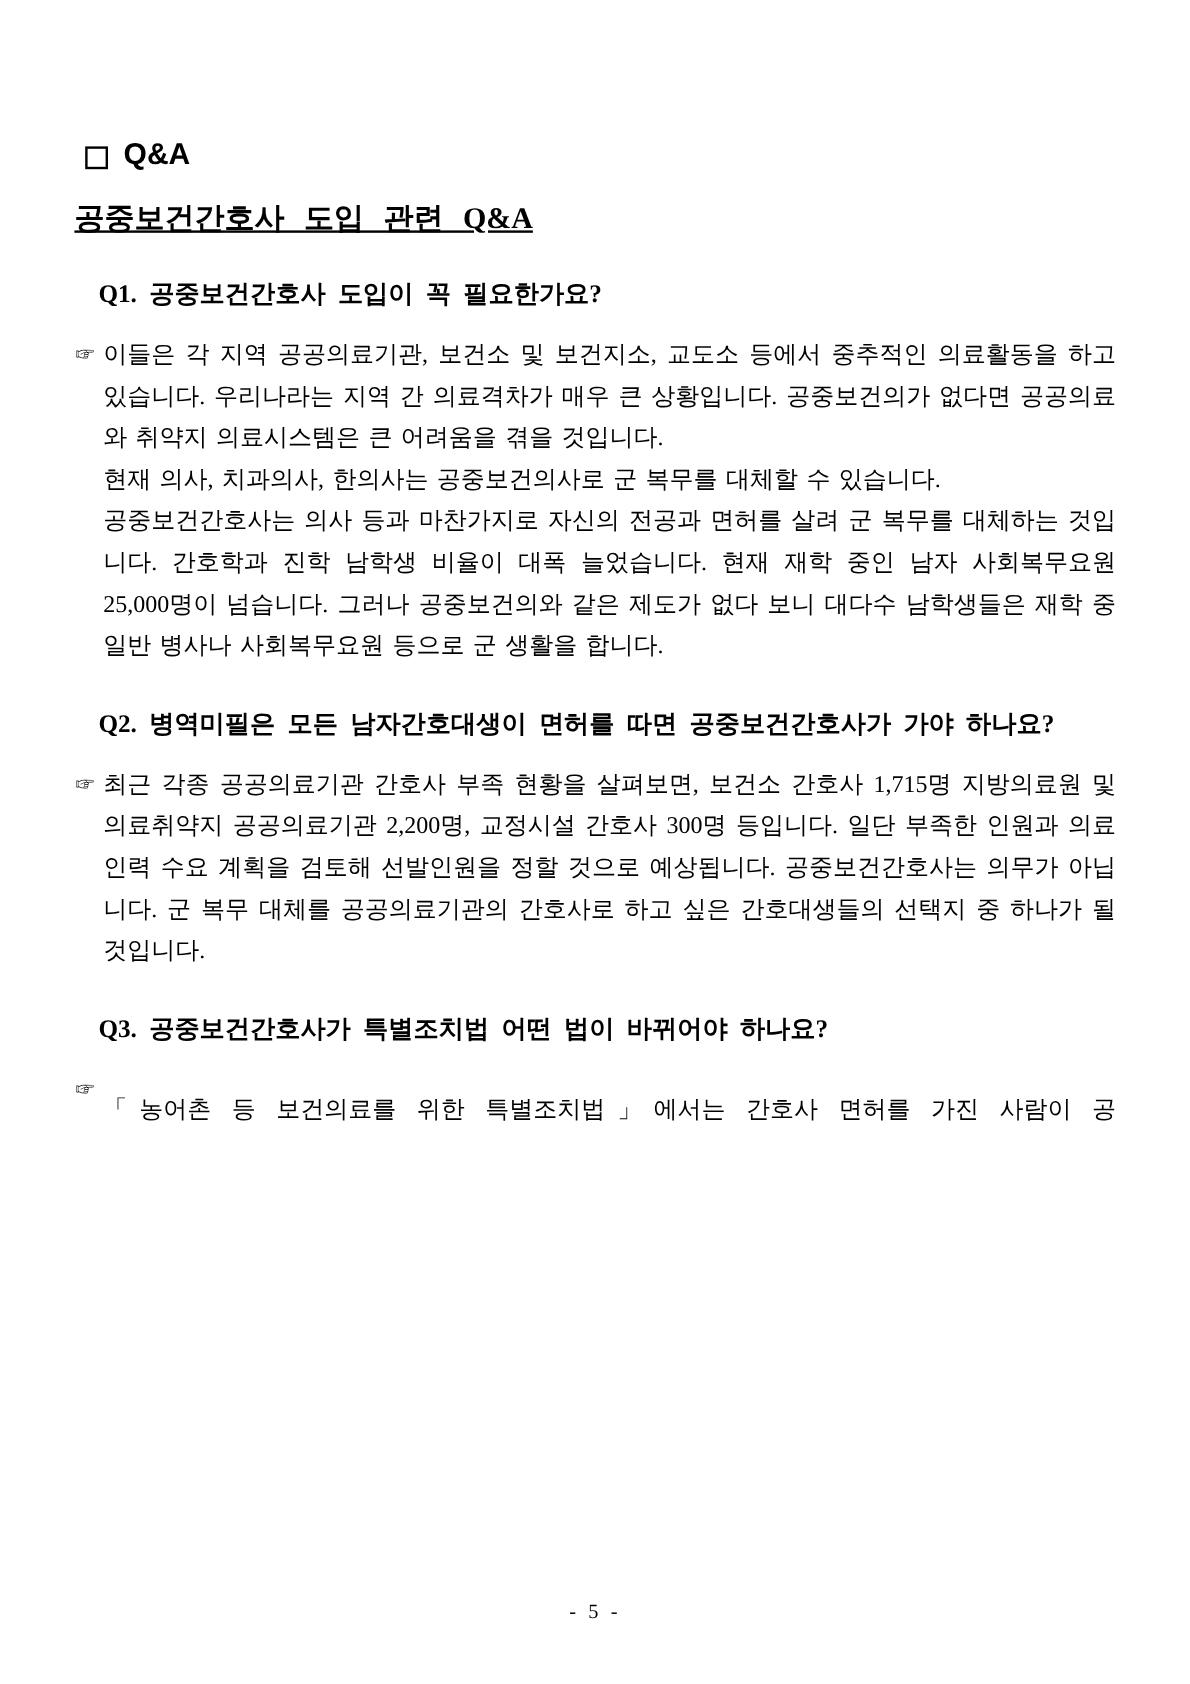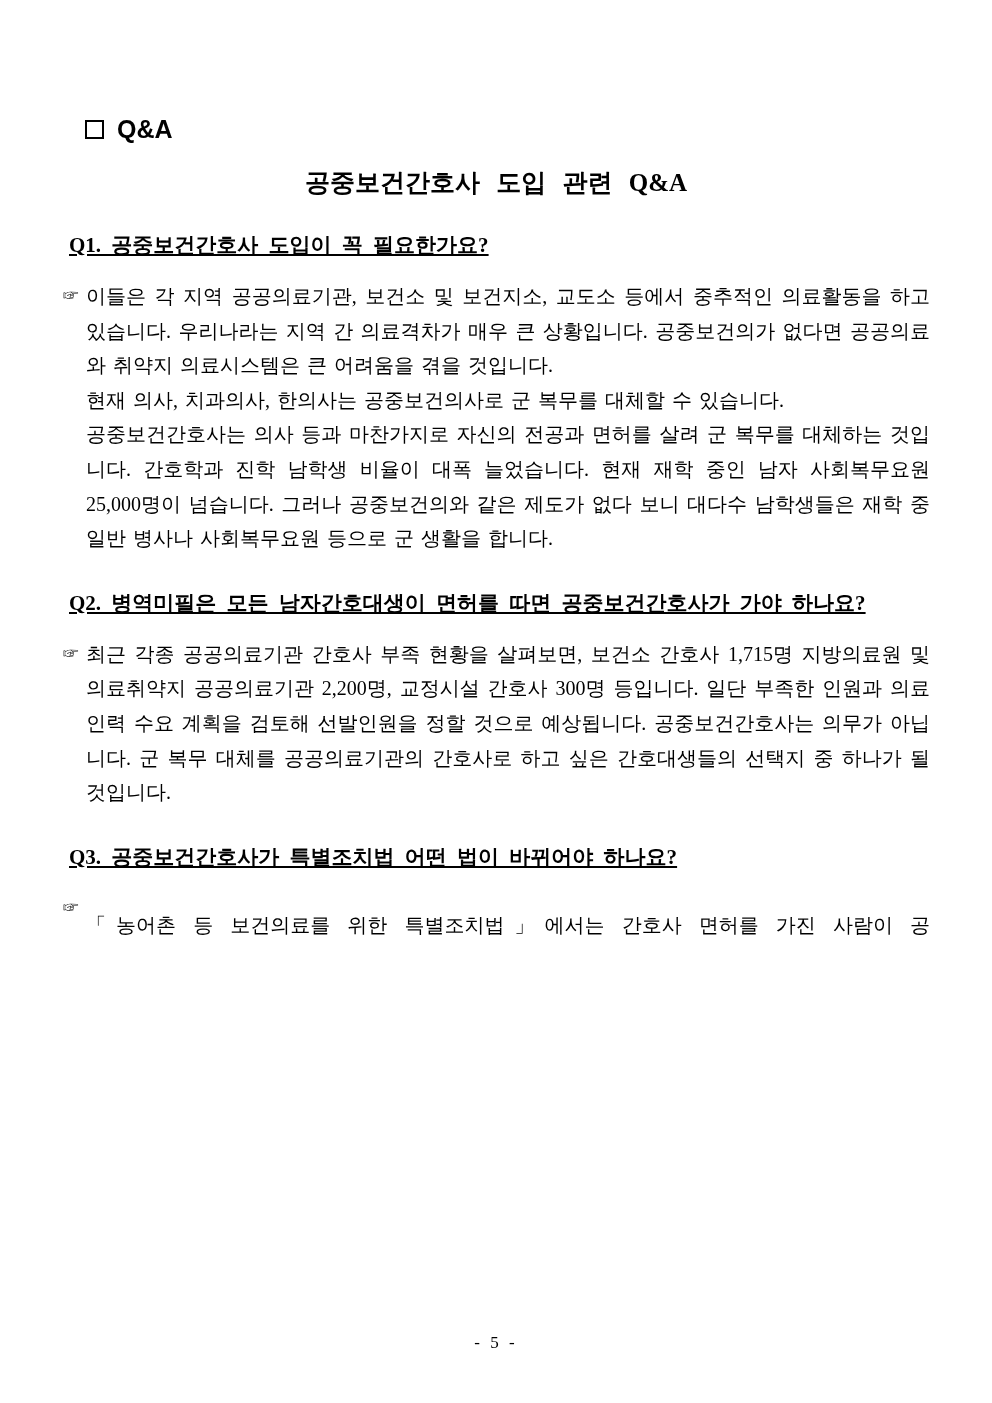--- a/index.html
+++ b/index.html
@@ -16,57 +16,57 @@
     color: #000000;
     font-family: "Liberation Serif", serif;
     box-sizing: border-box;
     padding: 117px 62px 0 62px;
     overflow: hidden;
   }
 
   
   .doc-header {
     display: flex;
-    align-items: center;
+    align-items: flex-end;
     gap: 13px;
-    margin-left: 23px;
+    margin-left: 9px;
     height: 24px;
   }
   .checkbox-square {
     width: 15px;
     height: 15px;
     border: 2px solid #000;
     flex: none;
   }
   .doc-header-label {
     font-family: "Liberation Sans", sans-serif;
     font-weight: 700;
     font-size: 25px;
     line-height: 24px;
     letter-spacing: 0px;
   }
 
   
   .doc-title {
     margin-top: 27px;
-    text-align: center;
+    text-align: left;
     font-size: 25px;
     line-height: 30px;
     font-weight: 600;
     word-spacing: 10px;
+    text-decoration: underline;
   }
 
   
   .q-heading {
-    margin: 33px 0 0 7px;
+    margin: 33px 0 0 20px;
     font-size: 21px;
     line-height: 29px;
     font-weight: 600;
     word-spacing: 5px;
-    text-decoration: underline;
   }
 
   
   .answer {
     display: flex;
     margin-top: 19px;
   }
   .pointer {
     flex: none;
     width: 24px;

